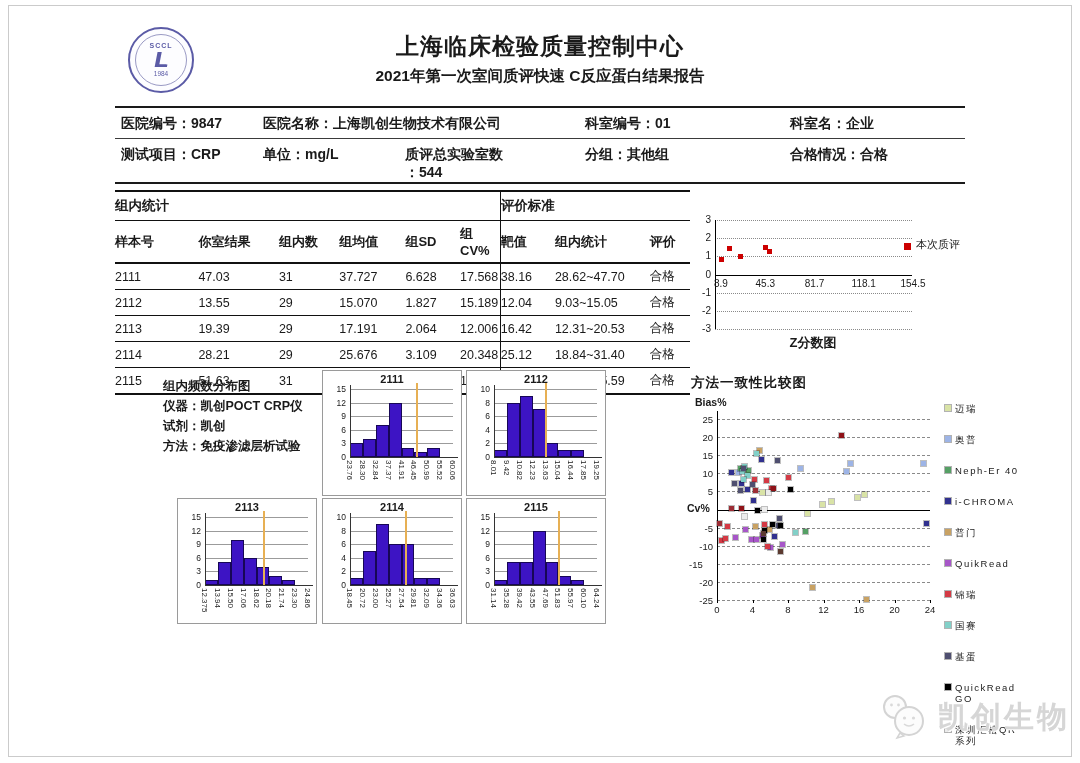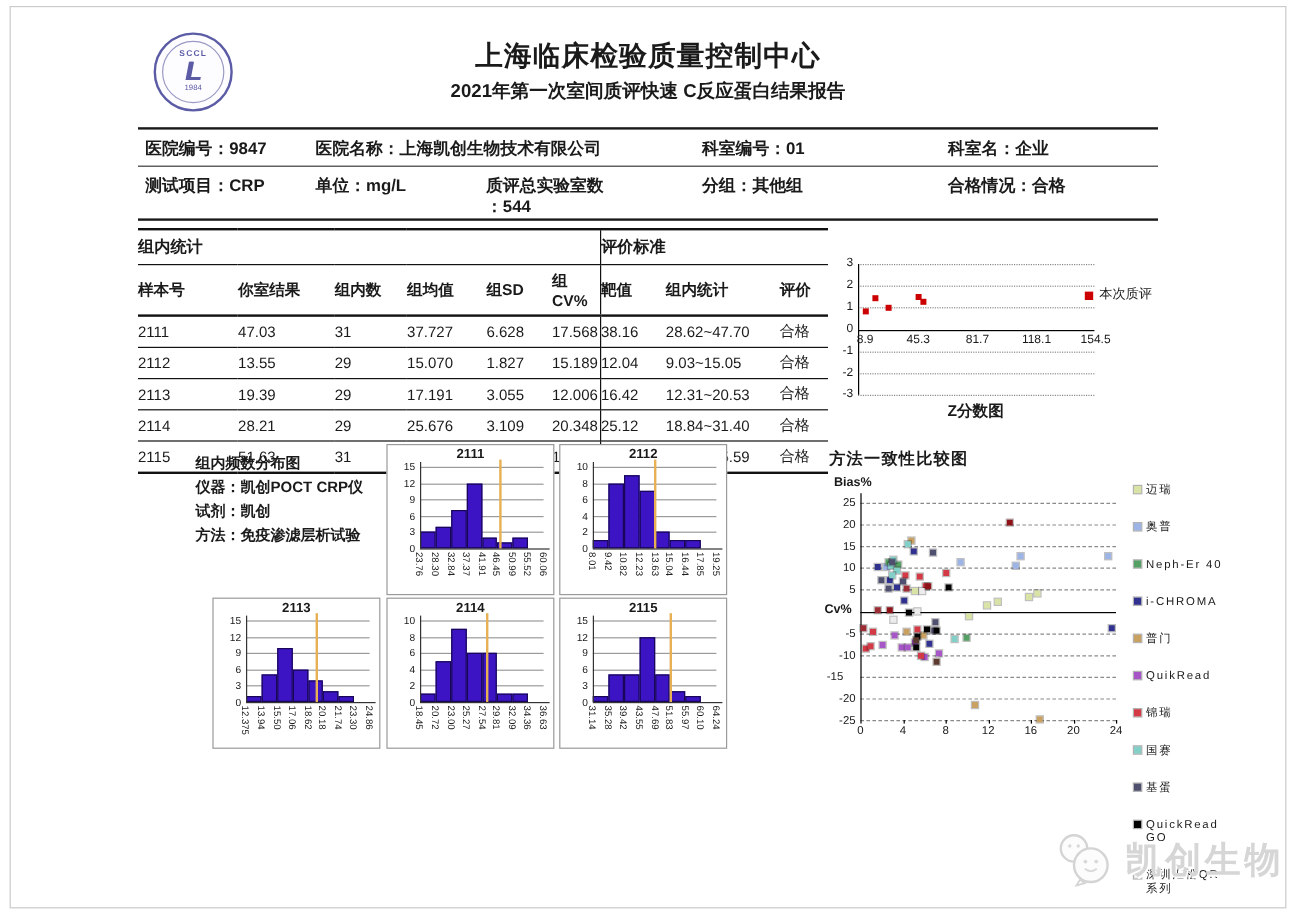--- a/index.html
+++ b/index.html
@@ -146,21 +146,21 @@
             <td class="vr">15.189</td>
             <td class="">12.04</td>
             <td class="">9.03~15.05</td>
             <td class="">合格</td>
           </tr>
           <tr class="drow">
             <td class="">2113</td>
             <td class="">19.39</td>
             <td class="">29</td>
             <td class="">17.191</td>
-            <td class="">3.055</td>
+            <td class="">2.064</td>
             <td class="vr">12.006</td>
             <td class="">16.42</td>
             <td class="">12.31~20.53</td>
             <td class="">合格</td>
           </tr>
           <tr class="drow">
             <td class="">2114</td>
             <td class="">28.21</td>
             <td class="">29</td>
             <td class="">25.676</td>

